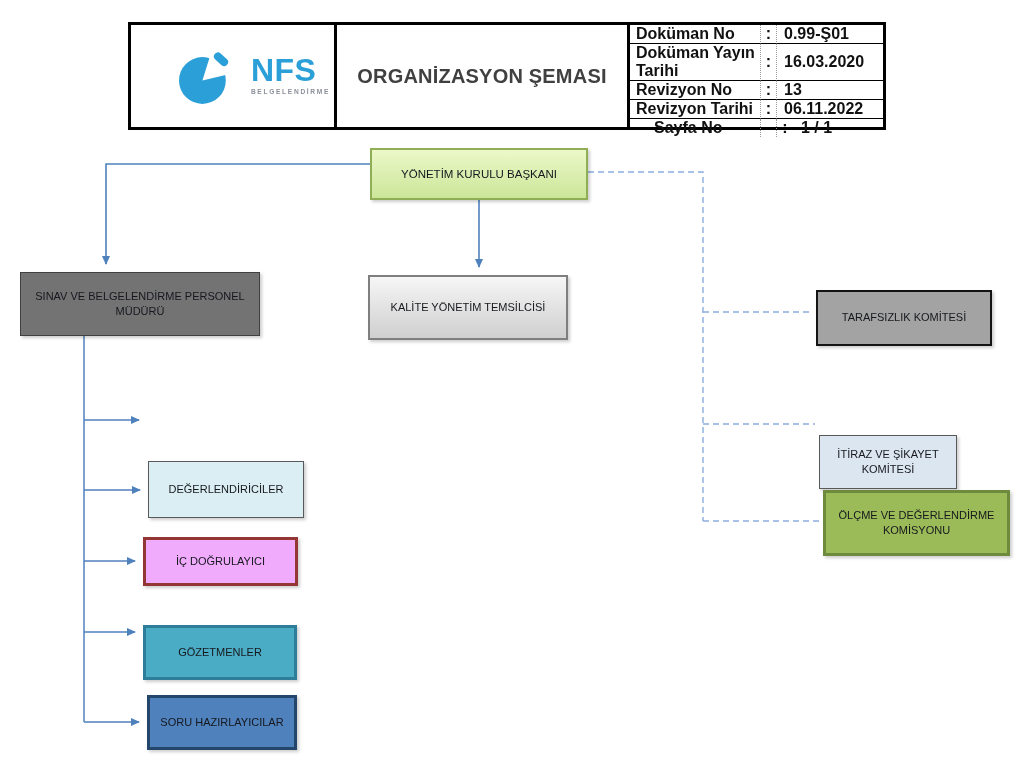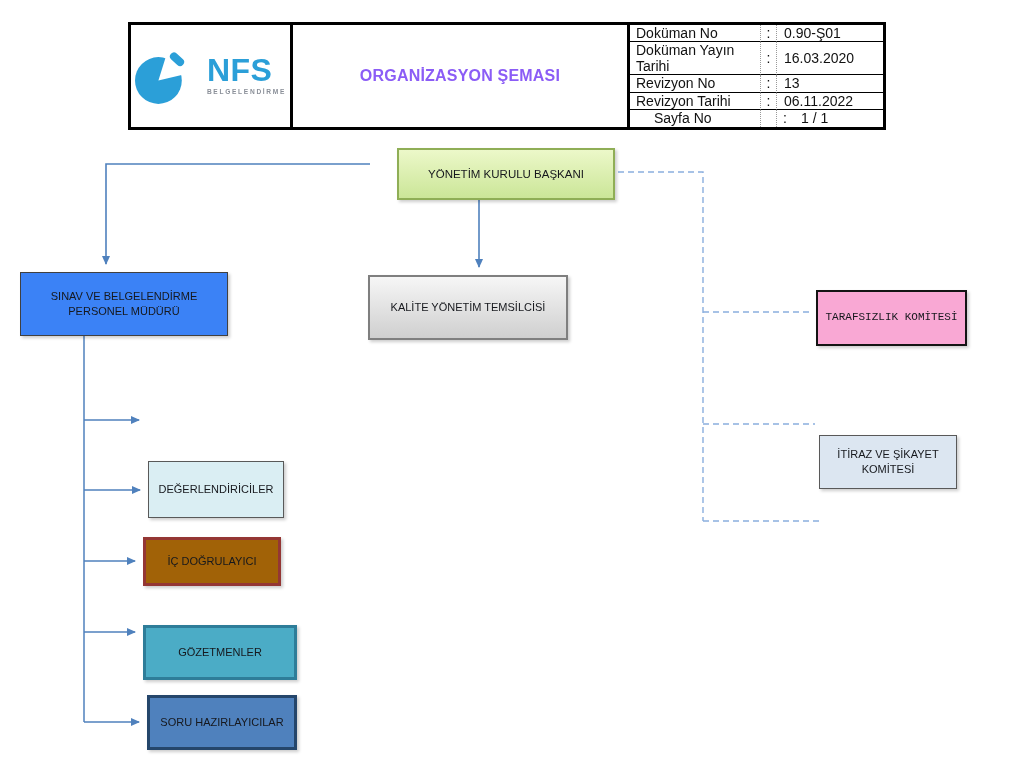--- a/index.html
+++ b/index.html
@@ -8,59 +8,59 @@
     font-family:"Liberation Sans", sans-serif; overflow:hidden;
   }
 
   
   .header {
     position:absolute; left:128px; top:22px; width:758px; height:108px;
     border:3px solid #000; box-sizing:border-box; display:flex; background:#fff;
   }
   .logo-cell {
     width:162px; border-right:3px solid #000; box-sizing:border-box;
-    display:flex; align-items:center; justify-content:center; gap:18px;
+    display:flex; align-items:center; justify-content:center; gap:18px;margin-left:44px;
   }
   .logo-text { display:flex; flex-direction:column; align-items:flex-start; }
   .logo-name { color:#2b9fd8; font-size:32px; font-weight:bold; line-height:0.85; letter-spacing:0.5px; }
   .logo-sub  { color:#8a8f98; font-size:6.6px; font-weight:bold; letter-spacing:1.7px; margin-top:3px; }
   .title-cell {
     flex:1; border-right:3px solid #000; box-sizing:border-box;
     display:flex; align-items:center; justify-content:center;
-    font-size:16px; font-weight:bold; color:#8b5cf6; letter-spacing:0.2px;
+    font-size:20px; font-weight:bold; color:#404040; letter-spacing:0.2px;
   }
   .doc-table {
     width:253px; display:grid; grid-template-columns:130px 16px 1fr;
-    grid-auto-rows:1fr; font-size:14px; font-weight:normal; color:#111;
+    grid-auto-rows:1fr; font-size:16px; font-weight:bold; color:#111;
   }
   .doc-cell { display:flex; align-items:center; border-bottom:1px solid #000; box-sizing:border-box; }
   .doc-cell.last { border-bottom:none;padding-left:24px; }
   .doc-label { padding-left:6px; }
   .doc-colon { justify-content:center; border-left:1px dotted #999; }
   .doc-value { padding-left:7px; border-left:1px dotted #999; }
 
   
   .connectors { position:absolute; left:0; top:0; width:1024px; height:775px; pointer-events:none; }
 
   
   .node {
     position:absolute; box-sizing:border-box;
     display:flex; align-items:center; justify-content:center; text-align:center;
     font-size:11px; line-height:1.4; color:#16181d; padding:2px 6px;
     box-shadow:2px 2px 3px rgba(0,0,0,0.20);
   }
-  .n-root   { left:370px; top:148px; width:218px; height:52px; border:2px solid #8fae56; background:linear-gradient(#ecf8c9,#cbe698); font-size:11.5px;margin-left:27px; }
-  .n-sinav  { left:20px;  top:272px; width:208px; height:64px; border:1px solid #404040; background:#3b82f6; }
+  .n-root   { left:370px; top:148px; width:218px; height:52px; border:2px solid #8fae56; background:linear-gradient(#ecf8c9,#cbe698); font-size:11.5px; }
+  .n-sinav  { left:20px;  top:272px; width:240px; height:64px; border:1px solid #404040; background:#737373; }
   .n-kalite { left:368px; top:275px; width:200px; height:65px; border:2px solid #7f7f7f; background:linear-gradient(#f6f6f6,#cfcfcf); }
-  .n-taraf  { left:816px; top:290px; width:151px; height:56px; border:2px solid #141414; background:#f9a8d4;font-family:Liberation Mono, monospace; }
+  .n-taraf  { left:816px; top:290px; width:176px; height:56px; border:2px solid #141414; background:#a3a3a3; }
   .n-itiraz { left:819px; top:394px; width:138px; height:54px; border:1px solid #595959; background:#dce6f1;margin-top:41px; }
   .n-olcme  { left:823px; top:490px; width:187px; height:66px; border:3px solid #6e8b3d; background:#9bbb59; }
   .n-karar  { left:147px; top:398px; width:150px; height:45px; border:1px solid #404040; background:#fcd5b4; }
-  .n-deger  { left:148px; top:461px; width:136px; height:57px; border:1px solid #595959; background:#daeef3; }
-  .n-ic     { left:143px; top:537px; width:138px; height:49px; border:3px solid #943634; background:#a16207; }
+  .n-deger  { left:148px; top:461px; width:156px; height:57px; border:1px solid #595959; background:#daeef3; }
+  .n-ic     { left:143px; top:537px; width:155px; height:49px; border:3px solid #943634; background:#f0abfc; }
   .n-goz    { left:143px; top:605px; width:154px; height:55px; border:3px solid #2e7d99; background:#4bacc6;margin-top:20px; }
   .n-soru   { left:147px; top:695px; width:150px; height:55px; border:3px solid #25466b; background:#4f81bd; }
 </style>
 </head>
 <body>
 
 <div class="canvas">
 
   <div class="header">
     <div class="logo-cell">
@@ -71,21 +71,21 @@
       </svg>
       <div class="logo-text">
         <span class="logo-name">NFS</span>
         <span class="logo-sub">BELGELENDİRME</span>
       </div>
     </div>
     <div class="title-cell">ORGANİZASYON ŞEMASI</div>
     <div class="doc-table">
       <div class="doc-cell doc-label">Doküman No</div>
       <div class="doc-cell doc-colon">:</div>
-      <div class="doc-cell doc-value">0.90-Ş01</div>
+      <div class="doc-cell doc-value">0.99-Ş01</div>
       <div class="doc-cell doc-label">Doküman Yayın Tarihi</div>
       <div class="doc-cell doc-colon">:</div>
       <div class="doc-cell doc-value">16.03.2020</div>
       <div class="doc-cell doc-label">Revizyon No</div>
       <div class="doc-cell doc-colon">:</div>
       <div class="doc-cell doc-value">13</div>
       <div class="doc-cell doc-label">Revizyon Tarihi</div>
       <div class="doc-cell doc-colon">:</div>
       <div class="doc-cell doc-value">06.11.2022</div>
       <div class="doc-cell last doc-label">Sayfa No</div>
@@ -116,18 +116,19 @@
     <path d="M84 561 H135" fill="none" stroke="#4f81bd" stroke-width="1.6" marker-end="url(#arrow)"></path>
     <path d="M84 632 H135" fill="none" stroke="#4f81bd" stroke-width="1.6" marker-end="url(#arrow)"></path>
     <path d="M84 722 H139" fill="none" stroke="#4f81bd" stroke-width="1.6" marker-end="url(#arrow)"></path>
   </svg>
 
   <div class="node n-root">YÖNETİM KURULU BAŞKANI</div>
   <div class="node n-sinav">SINAV VE BELGELENDİRME PERSONEL MÜDÜRÜ</div>
   <div class="node n-kalite">KALİTE YÖNETİM TEMSİLCİSİ</div>
   <div class="node n-taraf">TARAFSIZLIK KOMİTESİ</div>
   <div class="node n-itiraz">İTİRAZ VE ŞİKAYET KOMİTESİ</div>
+  <div class="node n-olcme">ÖLÇME VE DEĞERLENDİRME KOMİSYONU</div>
   <div class="node n-deger">DEĞERLENDİRİCİLER</div>
   <div class="node n-ic">İÇ DOĞRULAYICI</div>
   <div class="node n-goz">GÖZETMENLER</div>
   <div class="node n-soru">SORU HAZIRLAYICILAR</div>
 
 </div>
 
 </body></html>

